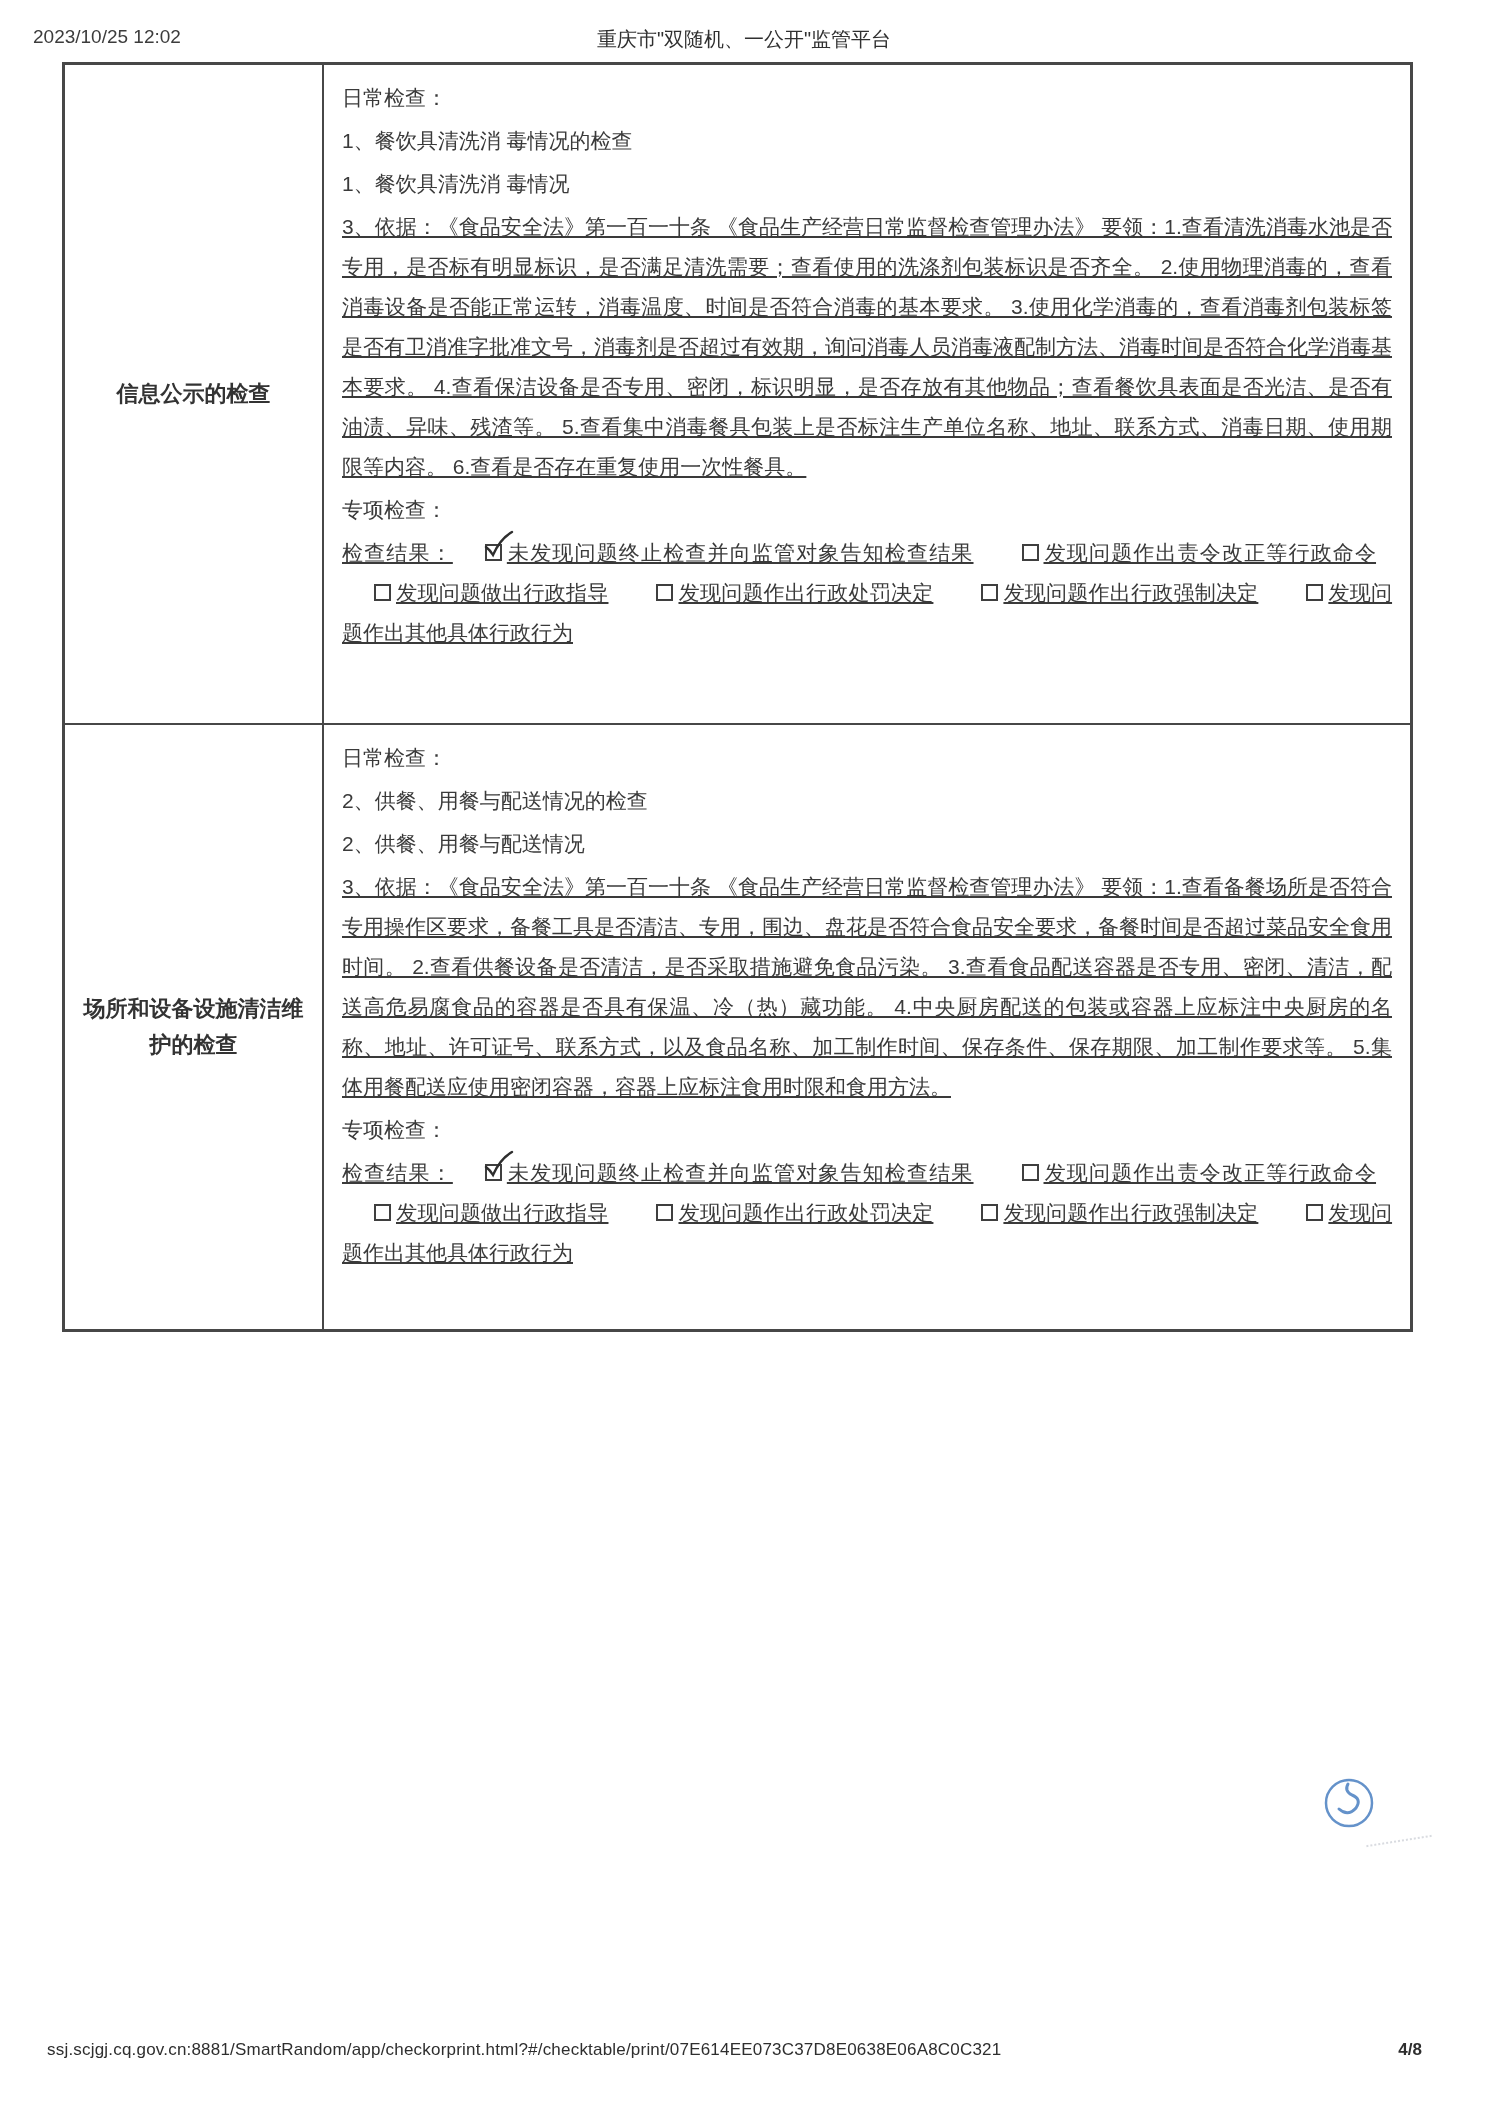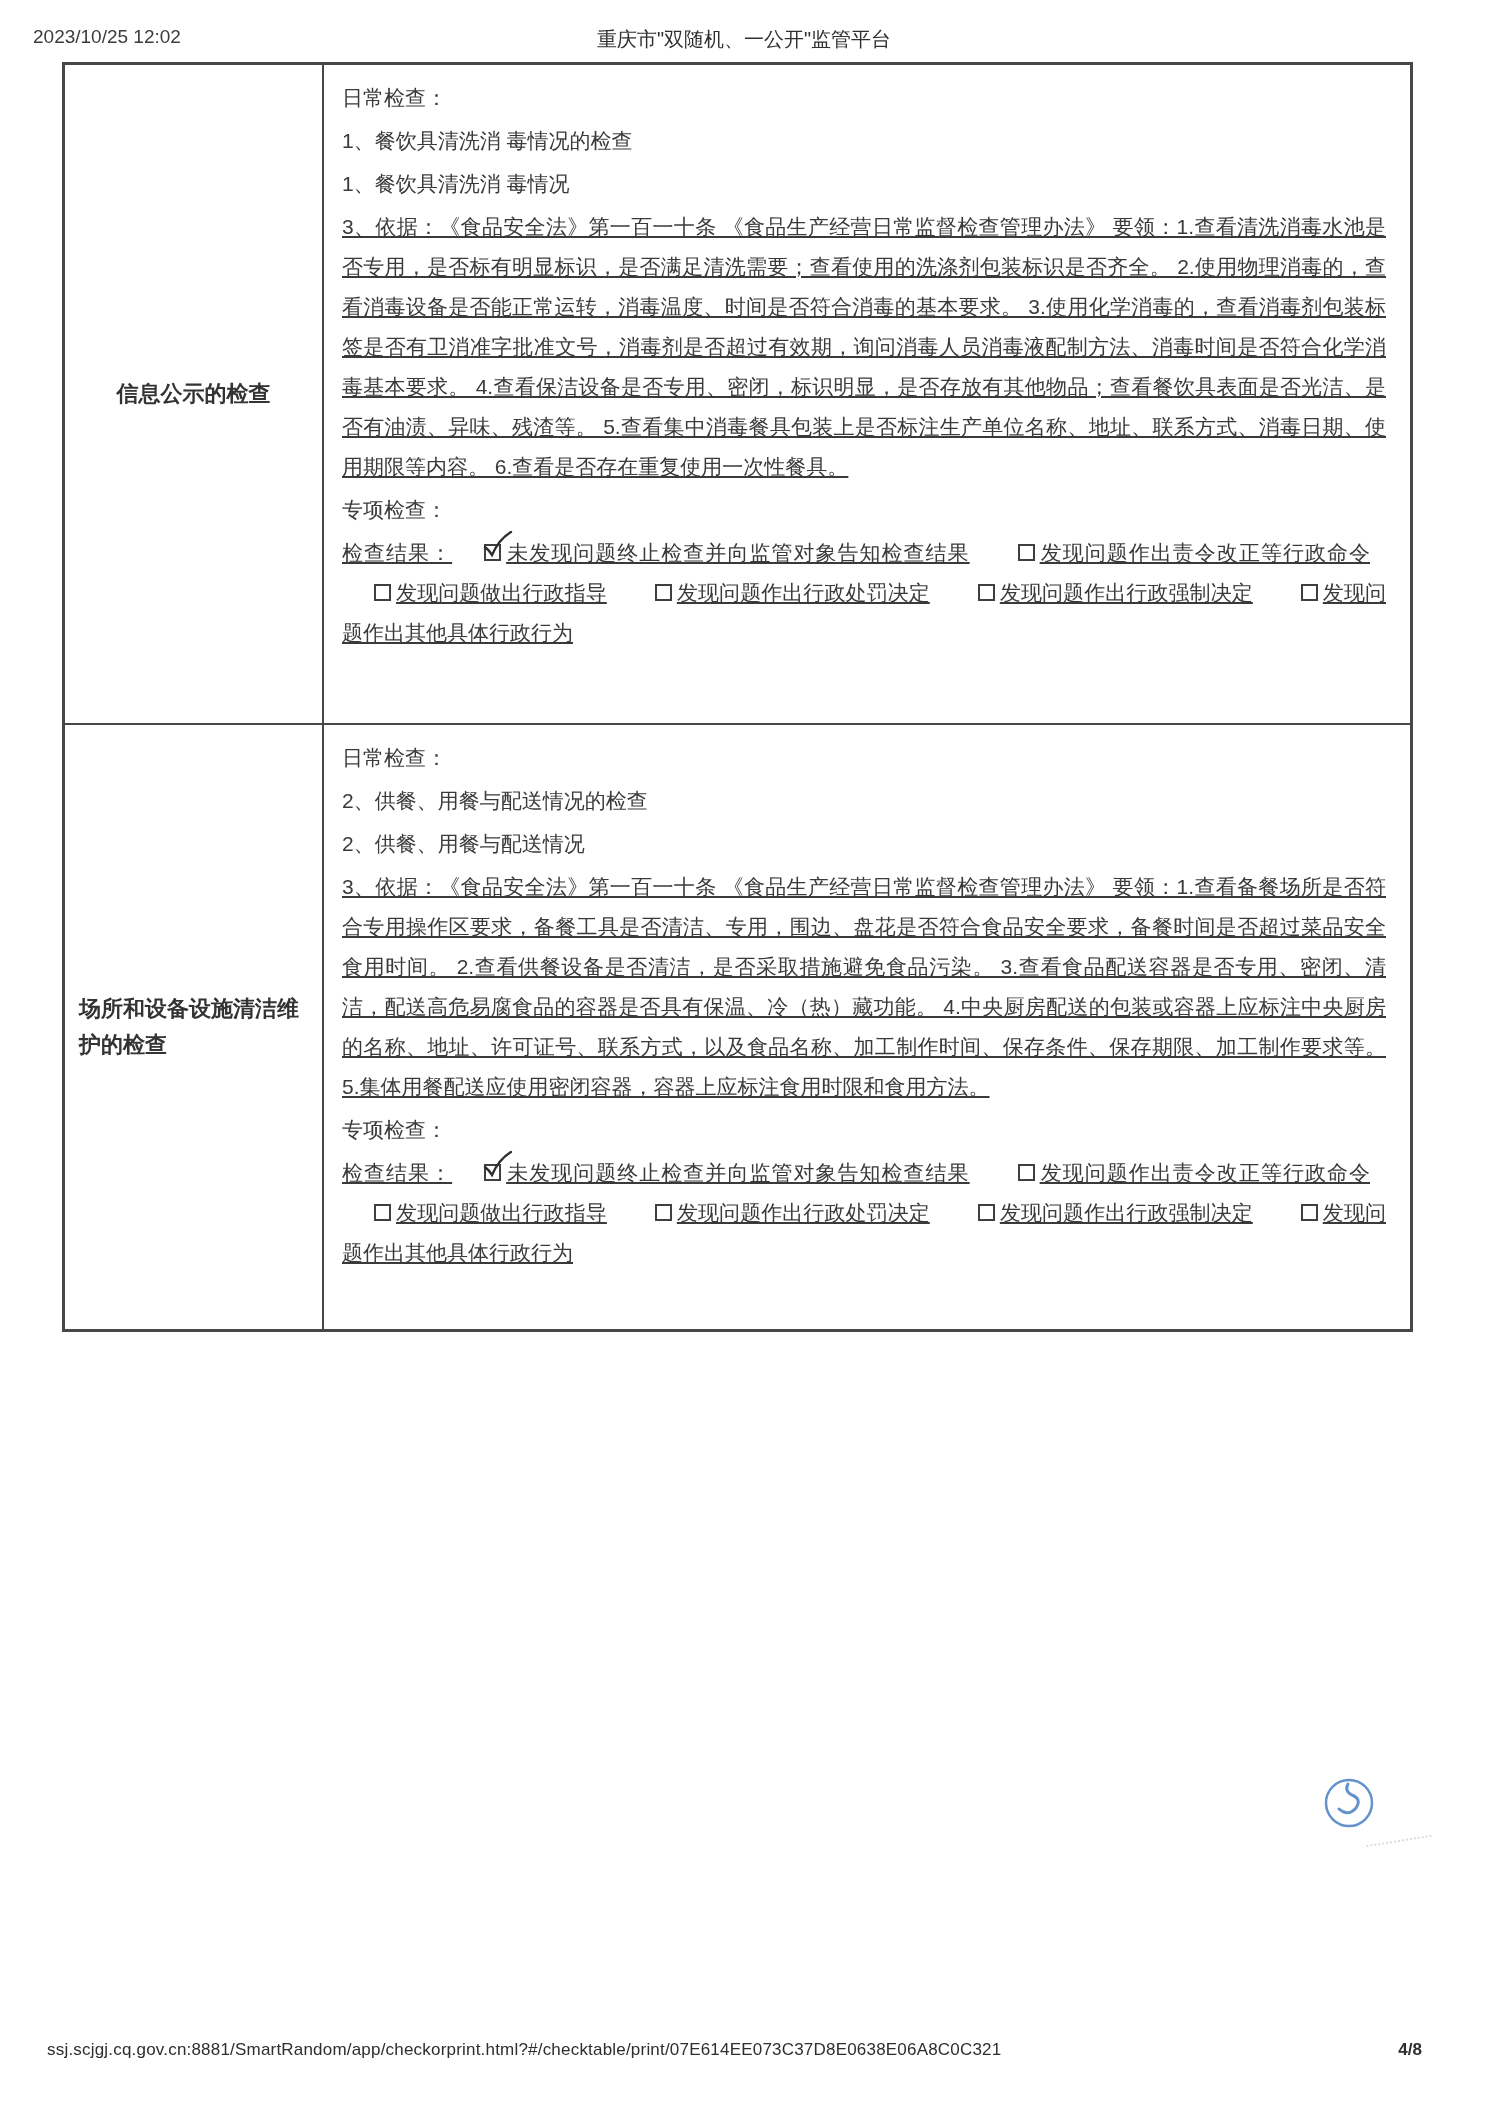--- a/index.html
+++ b/index.html
@@ -11,25 +11,25 @@
   .hdr-datetime{position:absolute;left:33px;top:26px;font-size:19px;color:#3c3c3c;}
   .hdr-title{position:absolute;top:26px;left:300px;right:300px;text-align:center;font-size:20px;color:#303030;}
   .doc-table{
     position:absolute;left:62px;top:62px;width:1351px;
     border:3px solid #474747;box-sizing:border-box;background:#fff;
   }
   .t-row{display:flex;border-bottom:2px solid #474747;}
   .t-row:last-child{border-bottom:none;}
   .cell-label{
     flex:0 0 259px;width:259px;border-right:2px solid #474747;box-sizing:border-box;
-    display:flex;align-items:center;justify-content:center;
+    display:flex;align-items:center;justify-content:center;text-align:center;
     font-weight:bold;font-size:22px;line-height:36px;color:#333333;padding:10px 14px;
   }
   .cell-content{
-    flex:1;box-sizing:border-box;padding:13px 24px 16px 18px;
+    flex:1;box-sizing:border-box;padding:13px 18px 16px 18px;
     font-size:21px;line-height:40px;color:#3a3a3a;
   }
   .cell-content p{margin:0 0 3px 0;}
   .para{text-align:justify;text-decoration:underline;}
   .row1{min-height:658px;}
   .row2{min-height:604px;}
   .opt{margin-right:16px;margin-left:32px;}
   .cb{
     display:inline-block;width:13px;height:13px;border:2px solid #3f3f3f;
     margin-right:5px;position:relative;vertical-align:-1px;background:#fff;

